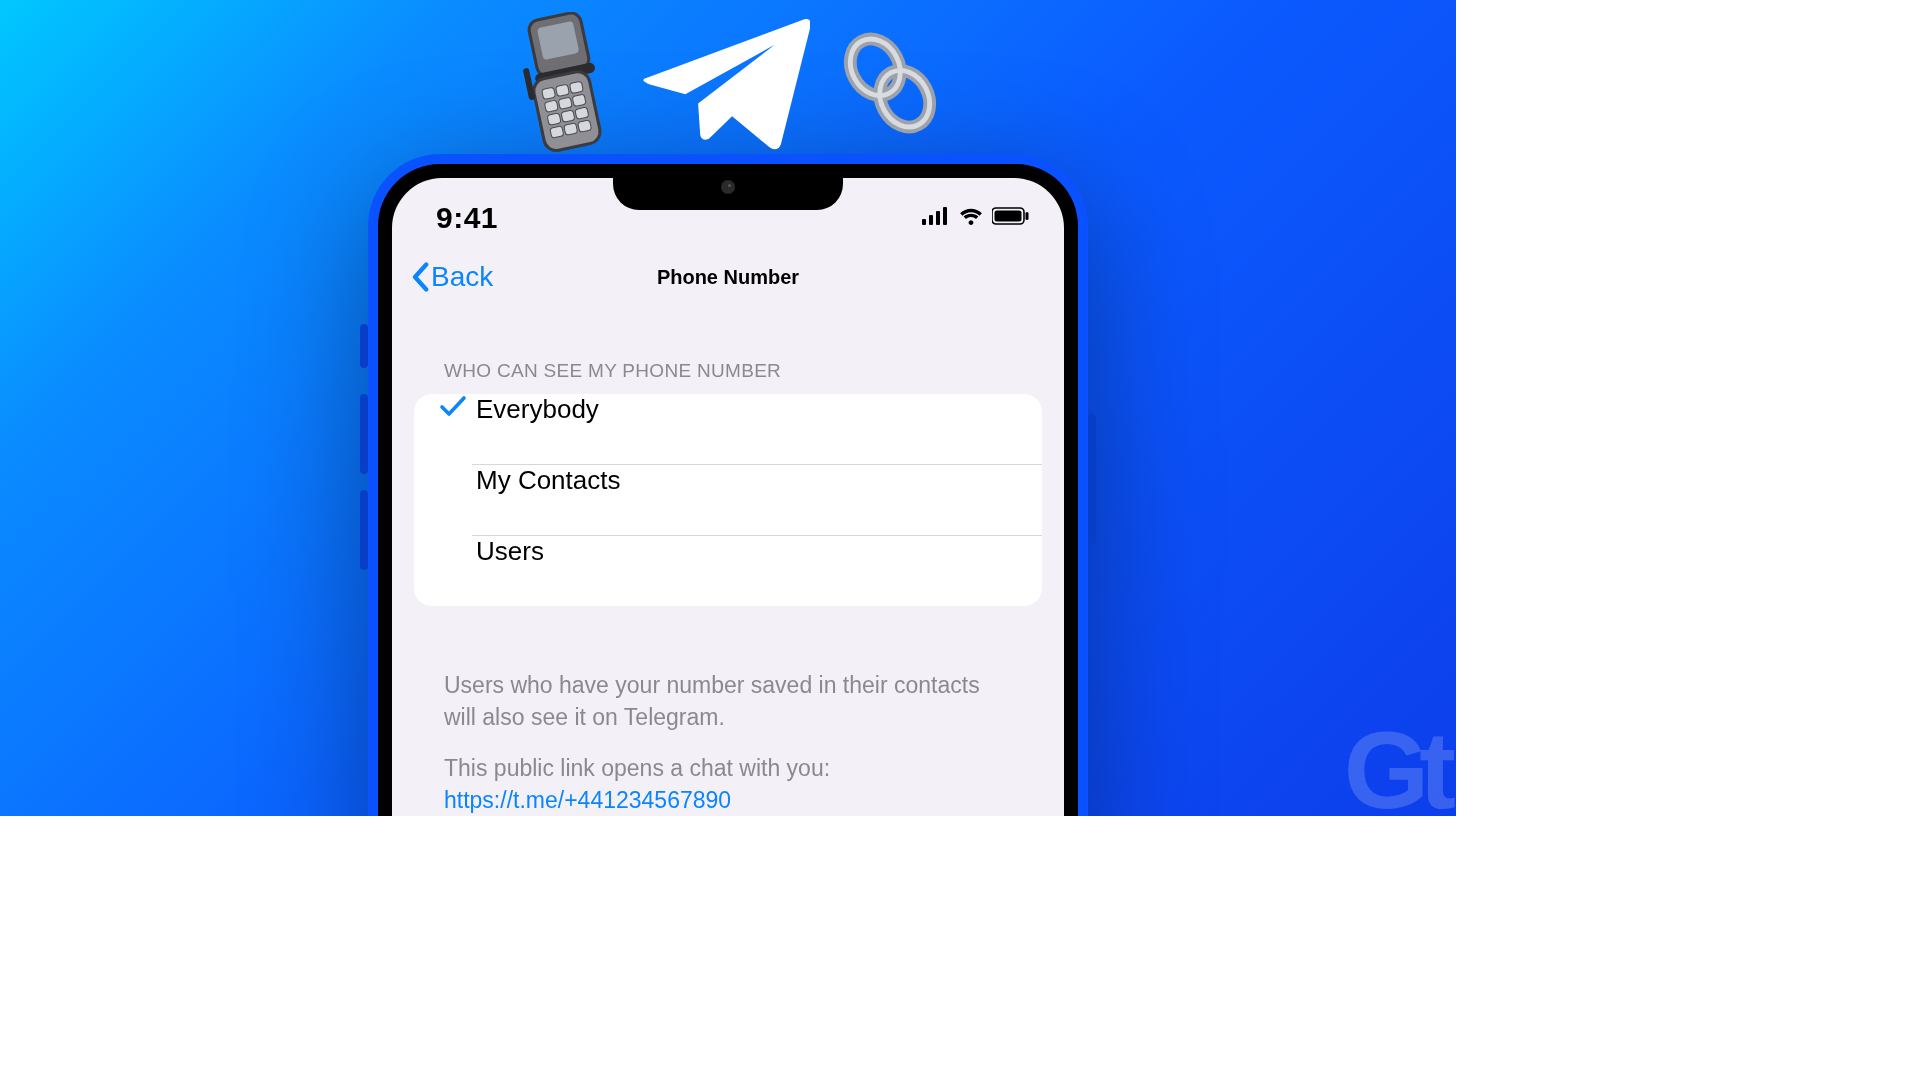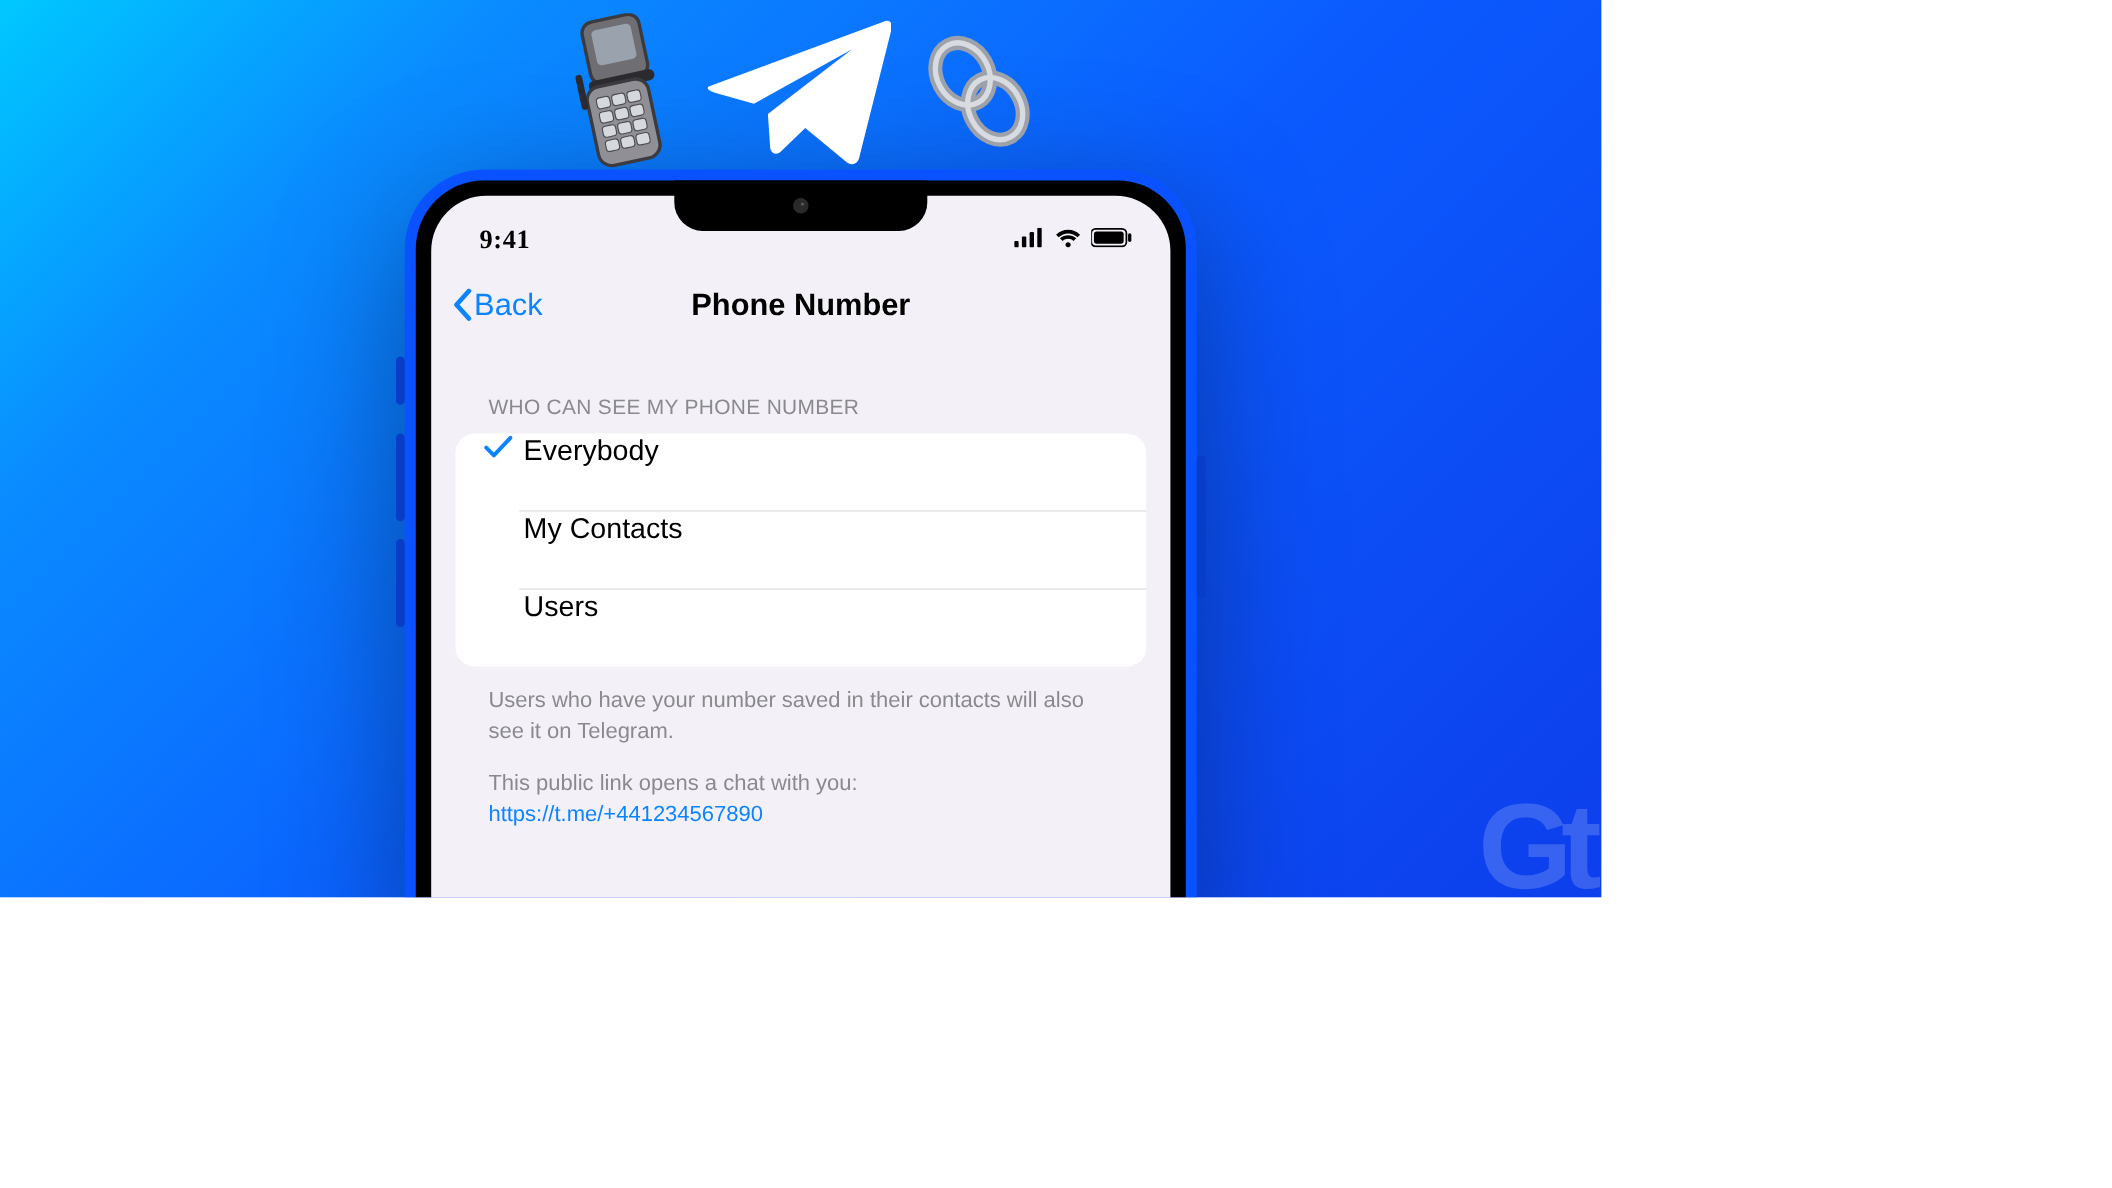--- a/index.html
+++ b/index.html
@@ -83,40 +83,40 @@
   }
   .notch .cam { width: 14px; height: 14px; background: #2a2a2a; border-radius: 50%; position: relative; }
   .notch .cam::after { content:''; position:absolute; inset:4px 4px auto auto; width:3px;height:3px;background:#556;border-radius:50%; }
 
   
   .statusbar {
     height: 68px;
     display: flex; align-items: center; justify-content: space-between;
     padding: 12px 34px 0 44px;
   }
-  .time { font-weight: 600; font-size: 24px; letter-spacing: 0.5px; font-family: Liberation Serif, serif; }
+  .time { font-weight: 600; font-size: 30px; letter-spacing: 0.5px; }
   .status-right { display: flex; align-items: center; gap: 8px; }
 
   
   .navbar {
     height: 62px;
     display: flex; align-items: center;
     position: relative;
     padding: 0 18px;
   }
   .back {
     display: flex; align-items: center;
     color: #0a84ff;
     font-size: 28px;
     gap: 1px;
     cursor: pointer;
   }
   .nav-title {
     position: absolute; left: 50%; transform: translateX(-50%);
-    font-weight: 600; font-size: 28px;
+    font-weight: 600; font-size: 20px;
     color: #000;
   }
 
   
   .content { padding: 22px 22px 0 22px; }
   .section-header {
     color: #8a8a8e;
     font-size: 19px;
     letter-spacing: 0.3px;
     padding: 30px 6px 12px 30px;
@@ -131,23 +131,24 @@
     height: 70px;
     padding: 0 16px 0 20px;
     font-size: 26px;
     cursor: pointer;
   }
   .row .check { width: 38px; color: #0a84ff; display: flex; justify-content: center; }
   .row .label { padding-left: 4px; }
   .sep { height: 1px; background: #d8d6dc; margin-left: 58px; }
   .footer {
     color: #8a8a8e;
-    font-size: 20px;
+    font-size: 23px;
     line-height: 1.38;
     padding: 18px 30px 0 30px;
+    margin-top: 46px;
   }
   .footer .gap { height: 20px; }
   .footer .link { color: #0a84ff; }
 </style>
 </head>
 <body>
 
 <div class="viewport">
 
   <div class="header-icons">

